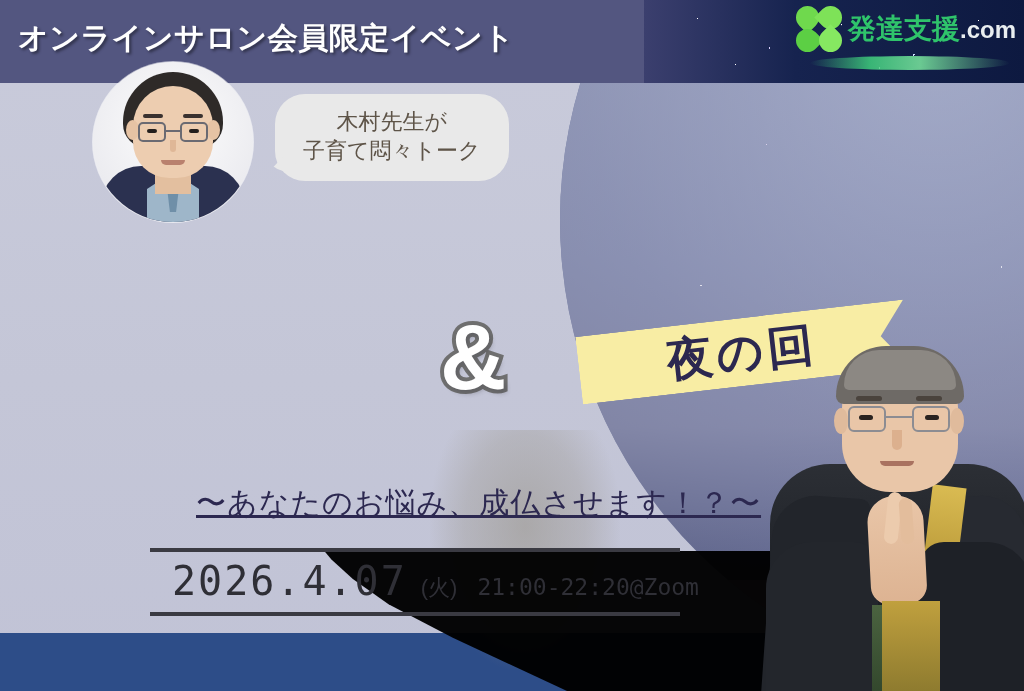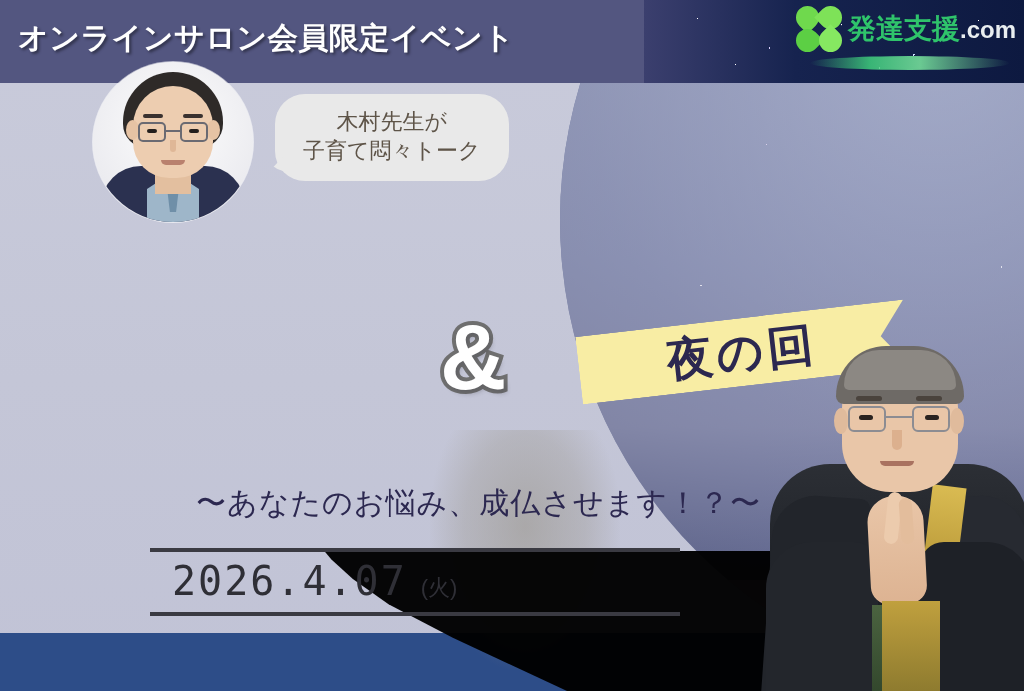--- a/index.html
+++ b/index.html
@@ -252,21 +252,21 @@
     z-index:8;
     font-size:78px; font-weight:bold; color:#2c2850;
     letter-spacing:1px; white-space:nowrap;
     text-shadow:2px 3px 3px rgba(120,120,140,.35);
   }
 
   .tagline {
     position:absolute; left:196px; top:483px;
     z-index:8;
     font-size:30px; color:#2c2850; font-weight:normal;
-    letter-spacing:1px; white-space:nowrap;
+    letter-spacing:1px; white-space:nowrap;text-decoration:underline;
   }
 
   
   .date-block {
     position:absolute; left:150px; top:548px;
     width:530px; z-index:8;
     border-top:4px solid #3a3a42;
     border-bottom:4px solid #3a3a42;
     padding:6px 0 8px 0;
     display:flex; align-items:baseline; gap:14px;
@@ -407,20 +407,21 @@
 
   <div class="ribbon"></div>
   <div class="ribbon-text">夜の回</div>
 
 
   <div class="tagline">〜あなたのお悩み、成仏させます！？〜</div>
 
   <div class="date-block">
     <span class="date-main">2026.4.07</span>
     <span class="date-dow">(火)</span>
+    <span class="date-time">21:00-22:20@Zoom</span>
   </div>
 
   <div class="monk">
     <div class="mk-robe"></div>
     <div class="mk-robe-l"></div>
     <div class="mk-robe-r"></div>
     <div class="mk-stole"></div>
     <div class="mk-head"></div>
     <div class="mk-hair"></div>
     <div class="mk-hair2"></div>

